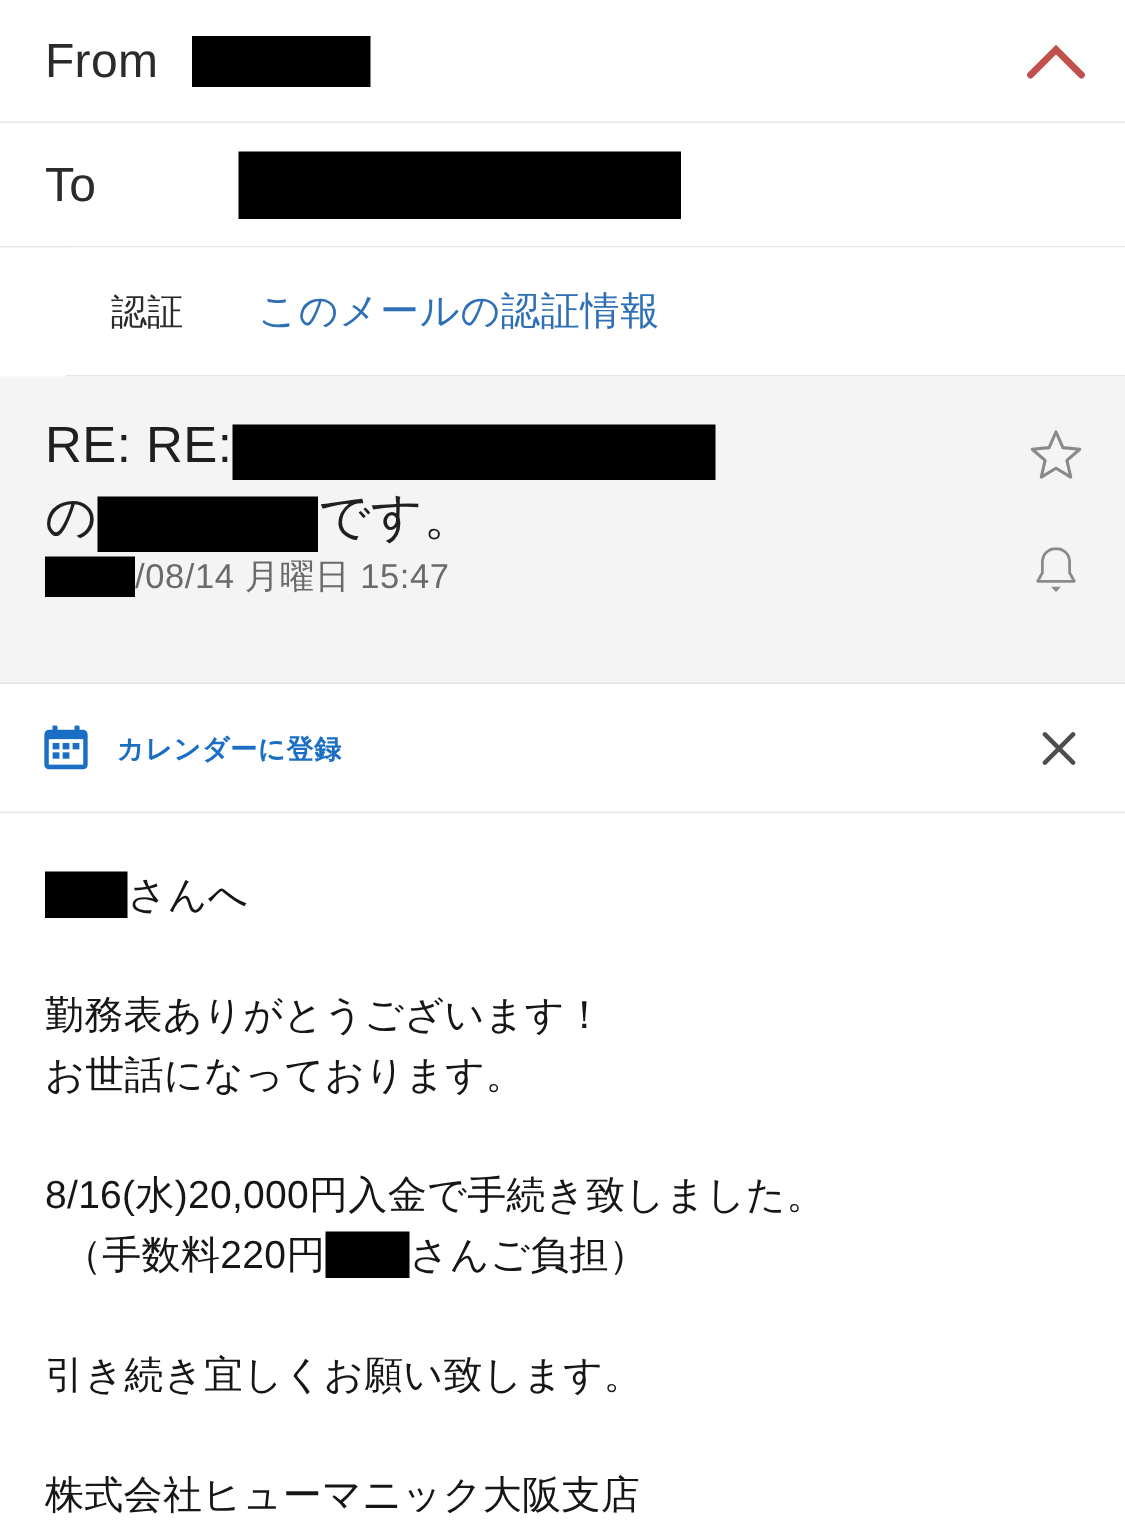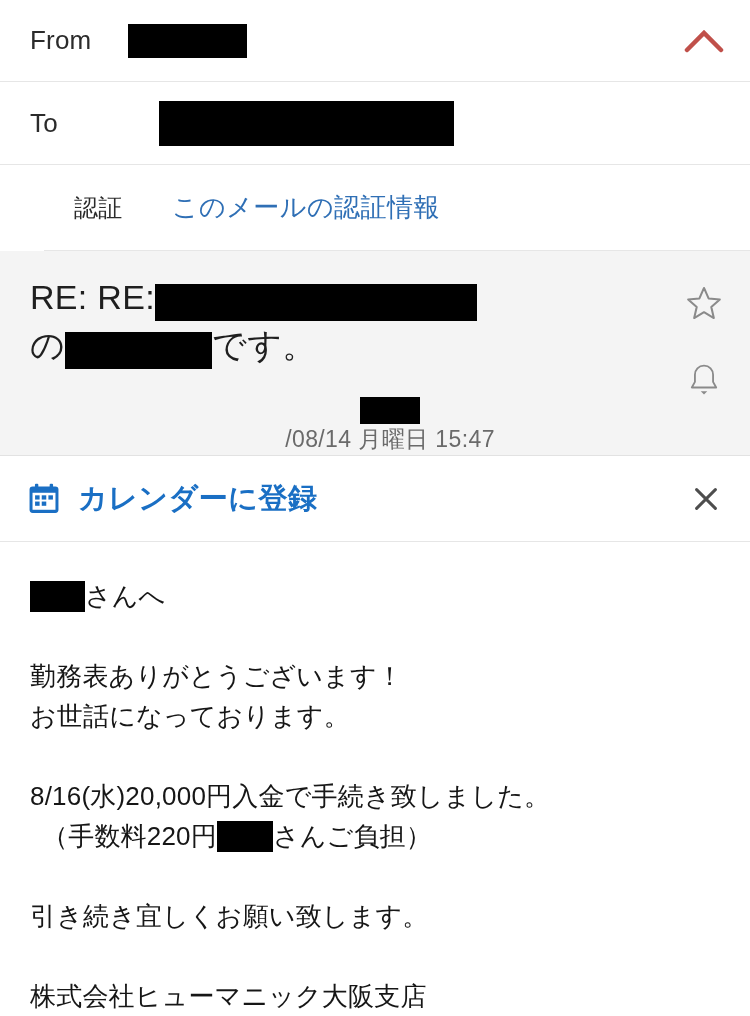--- a/index.html
+++ b/index.html
@@ -33,21 +33,21 @@
     box-sizing: border-box;
   }
   .hdr-row.from-row { height: 82px; }
   .hdr-row.to-row   { height: 83px; gap: 31px; }
   .hdr-row.auth-row { height: 86px; margin-left: 44px; }
 
   .hdr-label {
     width: 128px;
     padding-left: 30px;
     box-sizing: border-box;
-    font-size: 26px;
+    font-size: 32px;
     color: #2b2b2b;
     letter-spacing: .2px;
   }
   .hdr-label.jp { font-size: 24px; }
 
   .hdr-value {
     flex: 1;
     display: flex;
     align-items: center;
   }
@@ -88,27 +88,26 @@
     font-size: 34px;
     line-height: 48px;
     color: #1f1f1f;
     max-width: 640px;
     letter-spacing: .3px;
   }
   .redact-subj1 { width: 322px; height: 37px; position: relative; top: 2px; }
   .redact-subj2 { width: 147px; height: 37px; position: relative; top: 2px; }
 
   .subject-date {
-    margin-top: 28px;
+    margin-top: 0;
     font-size: 23px;
     color: #6a6a6a;
     display: flex;
     align-items: center;
     letter-spacing: .4px;
-    flex-direction: column;
   }
   .redact-date { width: 60px; height: 27px; }
 
   .subj-actions {
     position: absolute;
     right: 20px;
     top: 26px;
     display: flex;
     flex-direction: column;
     align-items: center;
@@ -136,21 +135,21 @@
   }
   .cal-icon-wrap {
     width: 36px;
     height: 36px;
     display: flex;
     align-items: center;
     justify-content: center;
     margin-right: 16px;
   }
   .cal-label {
-    font-size: 29px;
+    font-size: 18px;
     font-weight: bold;
     color: #1a6fc4;
     cursor: pointer;
     letter-spacing: .5px;
   }
   .cal-close {
     position: absolute;
     right: 20px;
     top: 50%;
     transform: translateY(-50%);

